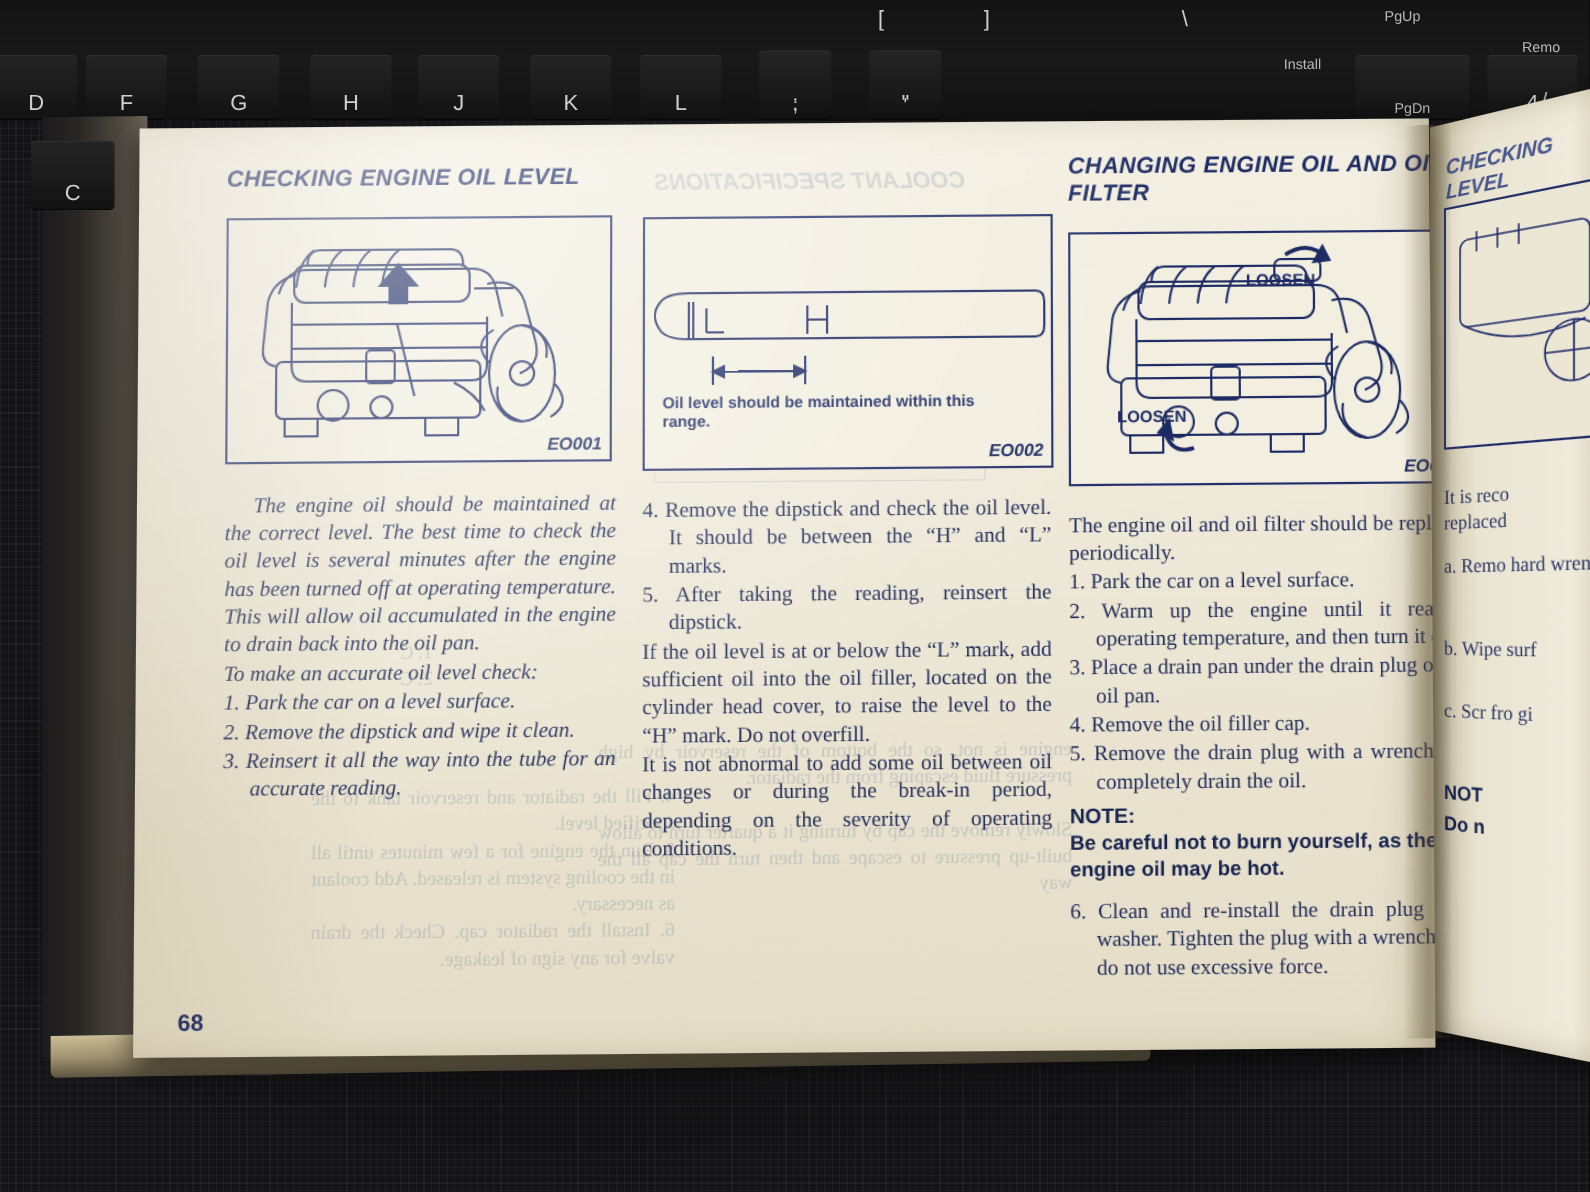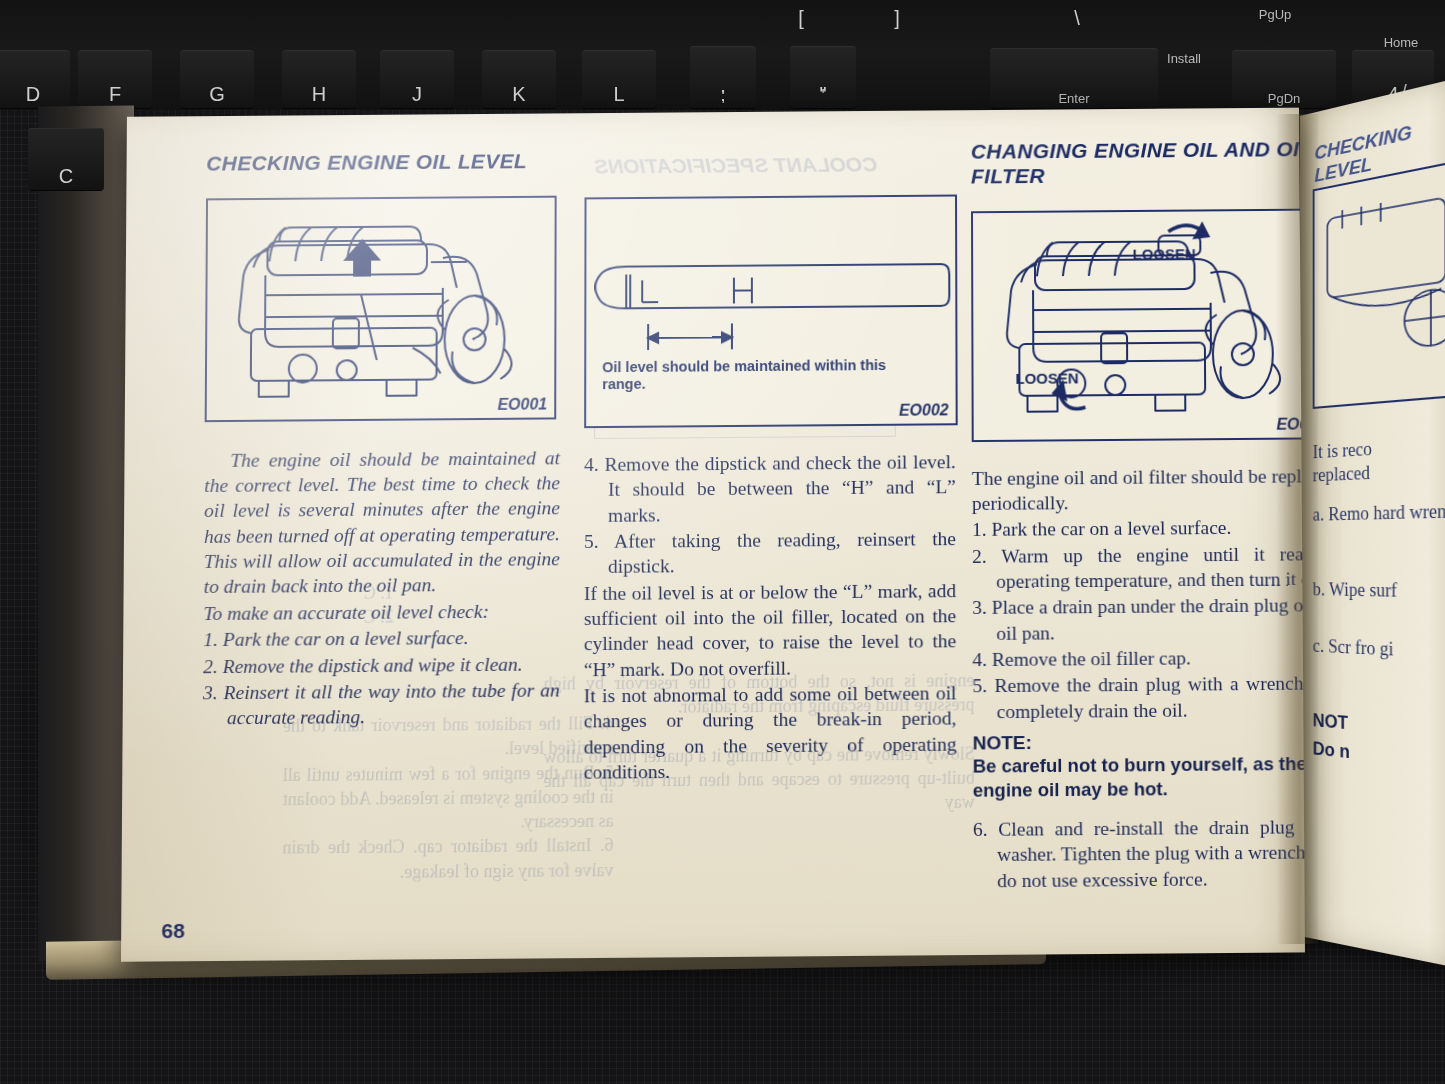--- a/index.html
+++ b/index.html
@@ -274,29 +274,28 @@
     <div class="key" style="left:78px;top:50px;width:74px;height:58px;">F</div>
     <div class="key" style="left:180px;top:50px;width:74px;height:58px;">G</div>
     <div class="key" style="left:282px;top:50px;width:74px;height:58px;">H</div>
     <div class="key" style="left:380px;top:50px;width:74px;height:58px;">J</div>
     <div class="key" style="left:482px;top:50px;width:74px;height:58px;">K</div>
     <div class="key" style="left:582px;top:50px;width:74px;height:58px;">L</div>
     <div class="key" style="left:690px;top:46px;width:66px;height:62px;">:</div>
     <div class="key" style="left:690px;top:66px;width:66px;height:42px;background:none;box-shadow:none;font-size:17px;">;</div>
     <div class="key" style="left:790px;top:46px;width:66px;height:62px;">"</div>
     <div class="key" style="left:790px;top:66px;width:66px;height:42px;background:none;box-shadow:none;font-size:17px;">'</div>
-    <div class="key small" style="left:990px;top:48px;width:168px;height:60px;">Enter</div>
     <div class="key small" style="left:1128px;top:18px;width:112px;height:50px;background:none;box-shadow:none;">Install</div>
     <div class="key small" style="left:1232px;top:50px;width:104px;height:58px;">PgDn</div>
     <div class="key" style="left:1352px;top:50px;width:82px;height:58px;">4</div>
     <div class="key" style="left:770px;top:-8px;width:62px;height:40px;background:none;box-shadow:none;">[</div>
     <div class="key" style="left:866px;top:-8px;width:62px;height:40px;background:none;box-shadow:none;">]</div>
     <div class="key" style="left:1046px;top:-8px;width:62px;height:40px;background:none;box-shadow:none;">\</div>
     <div class="key small" style="left:1220px;top:-12px;width:110px;height:36px;background:none;box-shadow:none;">PgUp</div>
-    <div class="key small" style="left:1358px;top:18px;width:86px;height:34px;background:none;box-shadow:none;">Home</div>
+    <div class="key small" style="left:1358px;top:18px;width:86px;height:34px;background:none;box-shadow:none;">Remo</div>
     <div class="key small" style="left:1374px;top:60px;width:60px;height:46px;background:none;box-shadow:none;font-size:20px;">/</div>
   </div>
   <div class="key" style="position:absolute;left:28px;top:128px;width:76px;height:62px;z-index:1;">C</div>
 
   <div class="mat"></div>
   <div class="mat-shadow"></div>
 
   <div id="book">
     <div class="book-edge"></div>
     <div class="book-bottom"></div>

